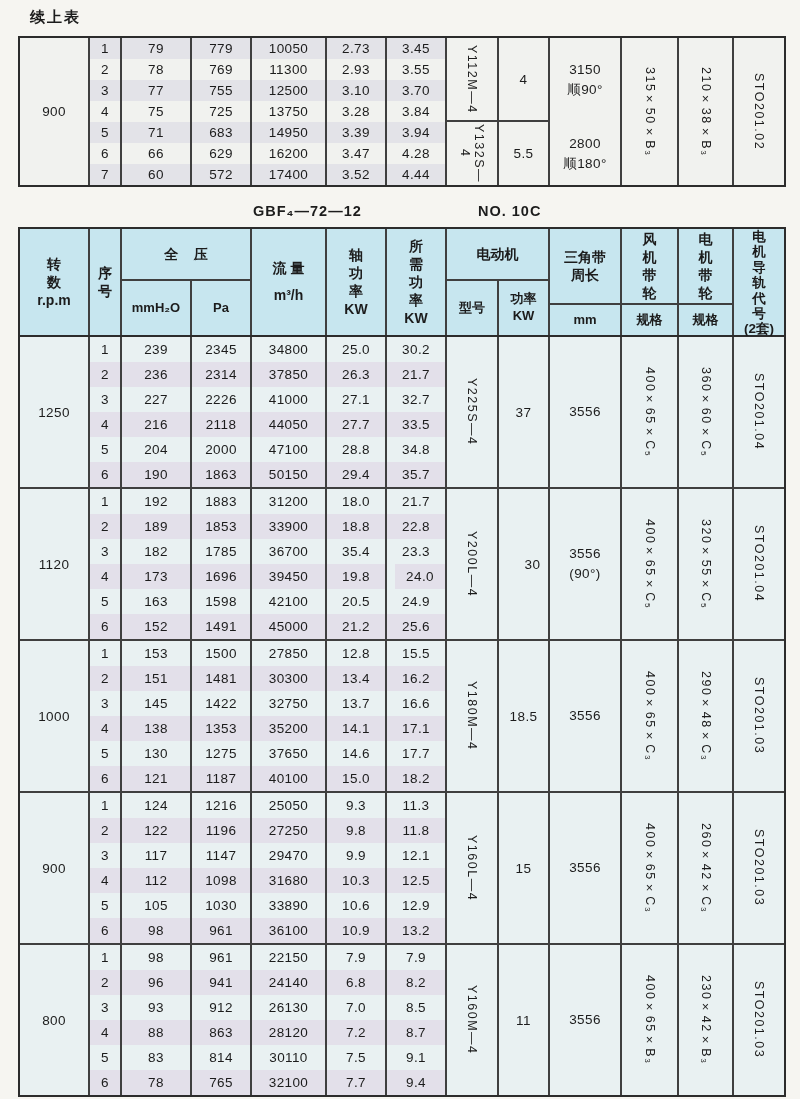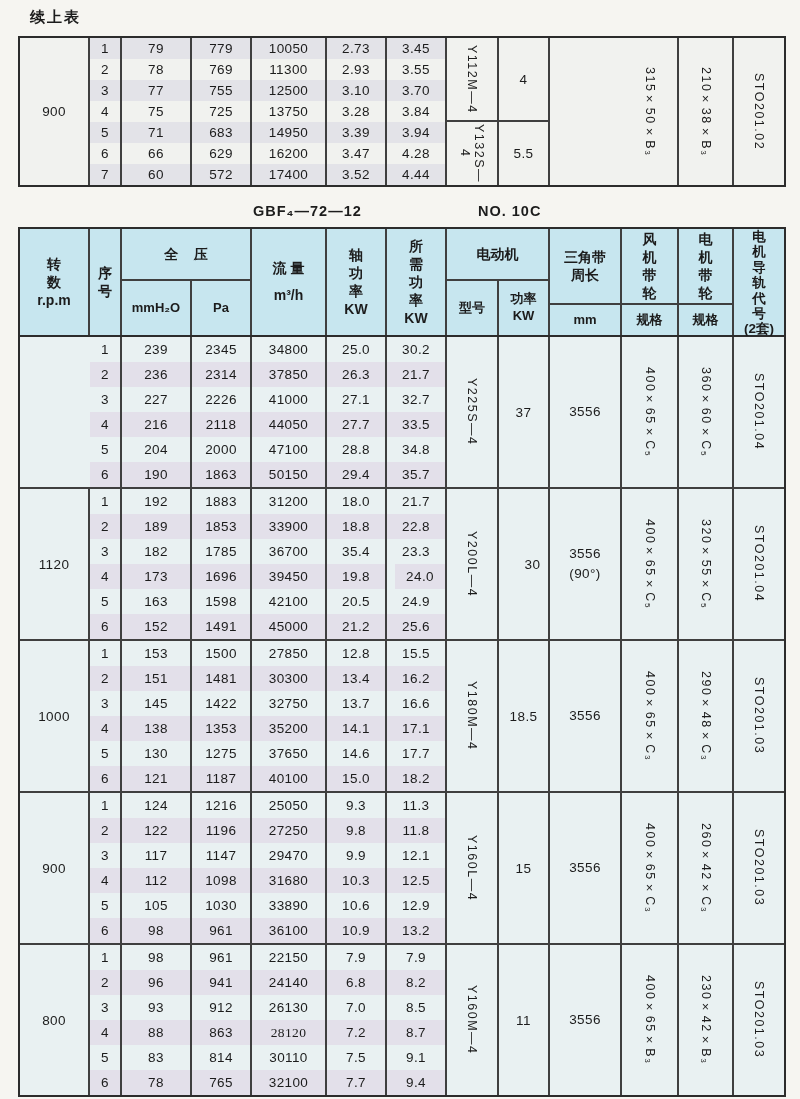--- a/index.html
+++ b/index.html
@@ -112,20 +112,26 @@
       <div class="cell stripe-a" style="grid-area: 7 / 2;">7</div>
       <div class="cell stripe-a" style="grid-area: 7 / 3;">60</div>
       <div class="cell stripe-a" style="grid-area: 7 / 4;">572</div>
       <div class="cell stripe-a" style="grid-area: 7 / 5;">17400</div>
       <div class="cell stripe-a" style="grid-area: 7 / 6;">3.52</div>
       <div class="cell stripe-a" style="grid-area: 7 / 7;">4.44</div>
       <div class="cell vcell group-div" style="grid-area: 1 / 8 / span 4;">Y112M—4</div>
       <div class="cell group-div" style="grid-area: 1 / 9 / span 4;">4</div>
       <div class="cell vcell" style="grid-area: 5 / 8 / span 3;">Y132S—4</div>
       <div class="cell" style="grid-area: 5 / 9 / span 3;">5.5</div>
+      <div class="cell belt-cell" style="grid-area: 1 / 10 / span 7;">
+        <div class="belt-block top">3150
+顺90°</div>
+        <div class="belt-block bot">2800
+顺180°</div>
+      </div>
       <div class="cell vcell" style="grid-area: 1 / 11 / span 7;">315×50×B₃</div>
       <div class="cell vcell" style="grid-area: 1 / 12 / span 7;">210×38×B₃</div>
       <div class="cell vcell" style="grid-area: 1 / 13 / span 7; border-right: none;">STO201.02</div>
     </div>
 
   <div class="caption caption-model">GBF₄—72—12</div>
   <div class="caption caption-size">NO. 10C</div>
 
   <div id="main-table">
     <div class="mhead">
@@ -248,20 +254,21 @@
 轨
 代
 号
 (2套)</span>
           </div>
       </div>
 
     </div>
     <div id="main-blocks">
         <div class="grid13 block-grid">
+          <div class="cell" style="grid-area: 1 / 1 / span 6;">1250</div>
           <div class="cell" style="grid-area: 1 / 2;">1</div>
           <div class="cell" style="grid-area: 1 / 3;">239</div>
           <div class="cell" style="grid-area: 1 / 4;">2345</div>
           <div class="cell" style="grid-area: 1 / 5;">34800</div>
           <div class="cell" style="grid-area: 1 / 6;">25.0</div>
           <div class="cell" style="grid-area: 1 / 7;">30.2</div>
           <div class="cell stripe-b" style="grid-area: 2 / 2;">2</div>
           <div class="cell stripe-b" style="grid-area: 2 / 3;">236</div>
           <div class="cell stripe-b" style="grid-area: 2 / 4;">2314</div>
           <div class="cell stripe-b" style="grid-area: 2 / 5;">37850</div>
@@ -450,21 +457,21 @@
           <div class="cell stripe-b" style="grid-area: 2 / 7;">8.2</div>
           <div class="cell" style="grid-area: 3 / 2;">3</div>
           <div class="cell" style="grid-area: 3 / 3;">93</div>
           <div class="cell" style="grid-area: 3 / 4;">912</div>
           <div class="cell" style="grid-area: 3 / 5;">26130</div>
           <div class="cell" style="grid-area: 3 / 6;">7.0</div>
           <div class="cell" style="grid-area: 3 / 7;">8.5</div>
           <div class="cell stripe-b" style="grid-area: 4 / 2;">4</div>
           <div class="cell stripe-b" style="grid-area: 4 / 3;">88</div>
           <div class="cell stripe-b" style="grid-area: 4 / 4;">863</div>
-          <div class="cell stripe-b" style="grid-area: 4 / 5; font-family: Liberation Serif, serif;">28120</div>
+          <div class="cell stripe-b" style="grid-area: 4 / 5;">28120</div>
           <div class="cell stripe-b" style="grid-area: 4 / 6;">7.2</div>
           <div class="cell stripe-b" style="grid-area: 4 / 7;">8.7</div>
           <div class="cell" style="grid-area: 5 / 2;">5</div>
           <div class="cell" style="grid-area: 5 / 3;">83</div>
           <div class="cell" style="grid-area: 5 / 4;">814</div>
           <div class="cell" style="grid-area: 5 / 5;">30110</div>
           <div class="cell" style="grid-area: 5 / 6;">7.5</div>
           <div class="cell" style="grid-area: 5 / 7;">9.1</div>
           <div class="cell stripe-b" style="grid-area: 6 / 2;">6</div>
           <div class="cell stripe-b" style="grid-area: 6 / 3;">78</div>

